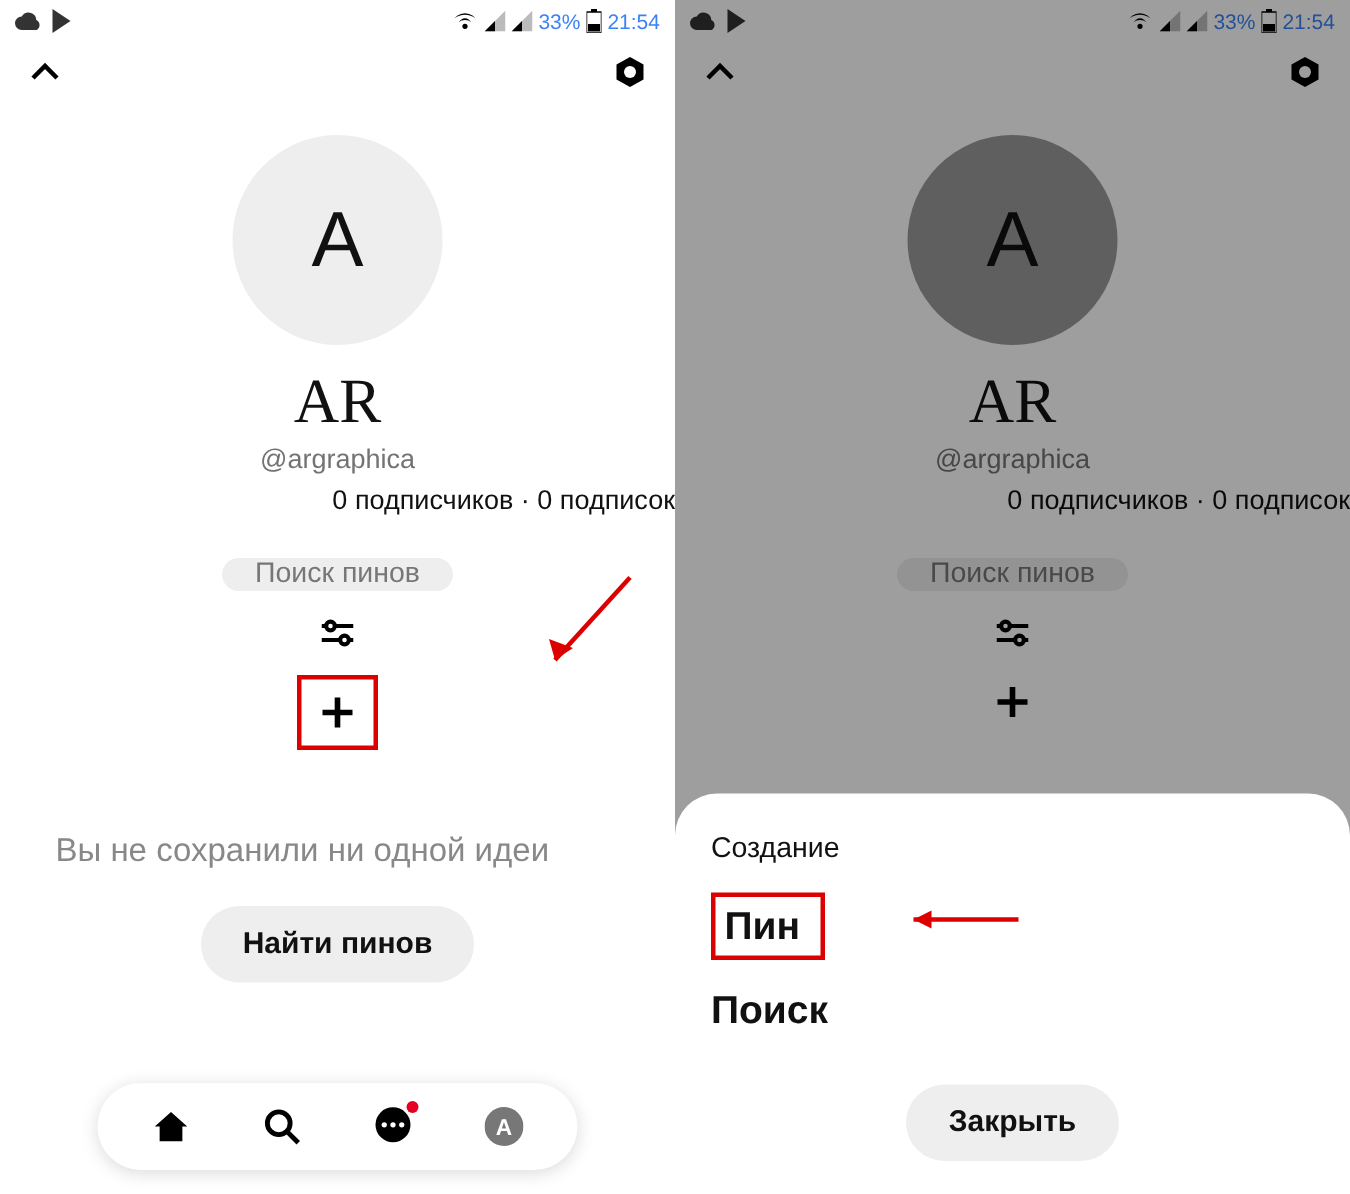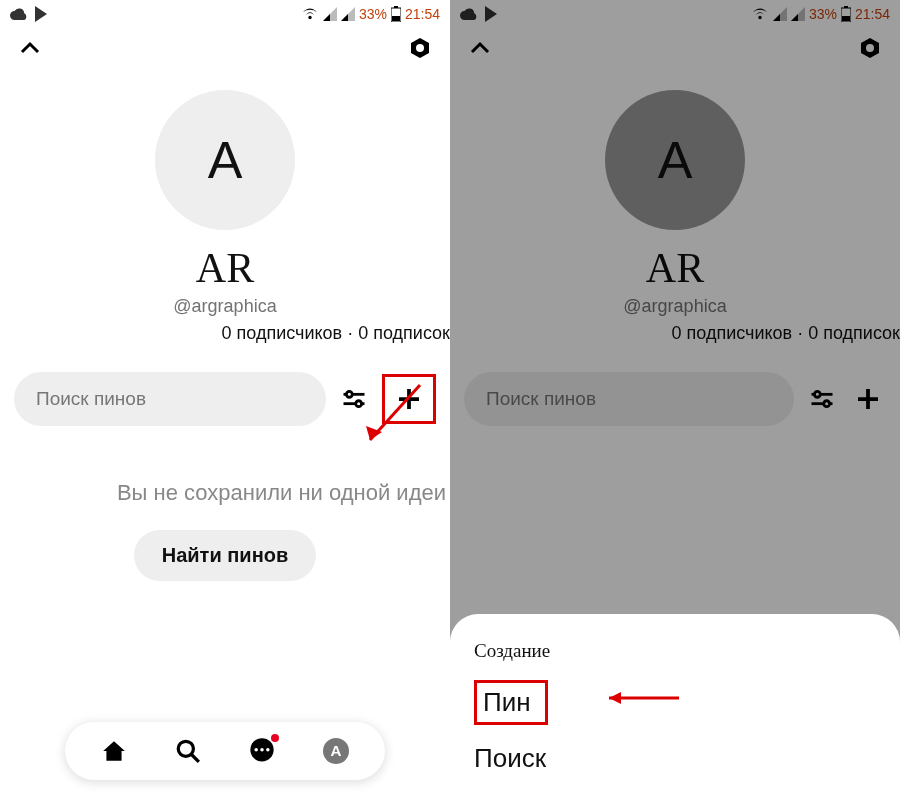--- a/index.html
+++ b/index.html
@@ -1,42 +1,42 @@
 <!DOCTYPE html>
 <html><head>
 <meta charset="utf-8">
 <style>
 * { box-sizing: border-box; margin: 0; padding: 0; }
 body { font-family: -apple-system, Helvetica, Arial, sans-serif; background:#fff; width:900px; height:796px; overflow:hidden; }
 .wrap { display:flex; width:900px; height:796px; }
 .phone { width:450px; height:796px; position:relative; background:#fff; }
-.statusbar { height:28px; display:flex; justify-content:space-between; align-items:center; padding:0 10px; font-size:14px; color:#c2410c; }
+.statusbar { height:28px; display:flex; justify-content:space-between; align-items:center; padding:0 10px; font-size:14px; color:#3b82f6; }
 .sb-left { display:flex; gap:6px; align-items:center; }
 .sb-right { display:flex; gap:4px; align-items:center; }
 .sb-right span { font-size:14px; }
 .topbar { display:flex; justify-content:space-between; align-items:center; padding:8px 18px 0 18px; }
 .avatar-circle { width:140px; height:140px; border-radius:50%; background:#eee; display:flex; align-items:center; justify-content:center; margin:30px auto 14px auto; }
 .avatar-letter { font-size:52px; font-weight:400; color:#111; }
 .username { text-align:center; font-size:42px; font-weight:400; color:#111; margin-bottom:4px;font-family:Liberation Serif, serif; }
 .handle { text-align:center; font-size:18px; color:#737373; margin-bottom:6px; }
 .stats { text-align:right; font-size:18px; color:#111; margin-bottom:28px; }
-.searchrow { display:flex; align-items:center; gap:10px; padding:0 14px; }
+.searchrow { display:flex; align-items:center; gap:10px; padding:0 14px;flex-direction:column; }
 .searchbox { flex:1; background:#eee; border-radius:28px; height:54px; display:flex; align-items:center; padding:0 22px; color:#777; font-size:19px; }
 .filter-icon, .plus-icon { width:36px; height:36px; display:flex; align-items:center; justify-content:center; }
 .plus-box { border:3px solid #d00; padding:4px 6px; }
-.empty-msg { text-align:right; color:#888; font-size:22px; margin-top:54px; padding:0 4px; }
+.empty-msg { text-align:left; color:#888; font-size:22px; margin-top:54px; padding:0 37px; }
 .find-btn { display:block; margin:24px auto 0 auto; background:#eee; border-radius:28px; padding:14px 28px; font-size:20px; font-weight:600; color:#111; border:none; }
 .navbar { position:absolute; bottom:16px; left:50%; transform:translateX(-50%); background:#fff; border-radius:40px; box-shadow:0 2px 12px rgba(0,0,0,.15); display:flex; gap:44px; padding:14px 34px; }
 .nav-item { position:relative; width:30px; height:30px; display:flex; align-items:center; justify-content:center; }
 .nav-dot { position:absolute; top:-2px; right:-2px; width:8px; height:8px; background:#e60023; border-radius:50%; }
 .arrow { position:absolute; }
 .overlay { position:absolute; inset:0; background:rgba(0,0,0,.38); }
 .sheet { position:absolute; bottom:0; left:0; right:0; background:#fff; border-radius:28px 28px 0 0; padding:26px 24px 14px 24px; }
-.sheet-title { font-size:19px; color:#111; margin-bottom:18px;font-family:Liberation Serif, serif; }
-.sheet-item { font-size:26px; font-weight:400; color:#111; padding:8px 0; display:inline-block; }
+.sheet-title { font-size:19px; color:#111; margin-bottom:18px; }
+.sheet-item { font-size:26px; font-weight:700; color:#111; padding:8px 0; display:inline-block; }
 .sheet-item.boxed { border:3px solid #d00; padding:4px 14px 4px 6px; }
 .close-btn { display:block; margin:26px auto 8px auto; background:#eee; border-radius:28px; padding:14px 28px; font-size:20px; font-weight:600; color:#111; border:none; }
 .p2 .avatar-circle { background:#999; }
 svg { display:block; }
 </style>
 </head>
 <body>
 
 <div class="wrap">
 
@@ -226,15 +226,16 @@
     <div class="sheet">
       <div class="sheet-title">Создание</div>
       <div style="position:relative; margin-bottom:10px;">
         <span class="sheet-item boxed">Пин</span>
         <svg class="arrow" style="top:6px; left:120px;" width="90" height="24" viewBox="0 0 90 24">
             <line x1="85" y1="12" x2="15" y2="12" stroke="#d00" stroke-width="3"></line>
             <path d="M15 12 l12 -6 v12 z" fill="#d00"></path>
           </svg>
       </div>
       <div><span class="sheet-item">Поиск</span></div>
+      <button class="close-btn">Закрыть</button>
     </div>
   </div>
 </div>
 
 </body></html>

